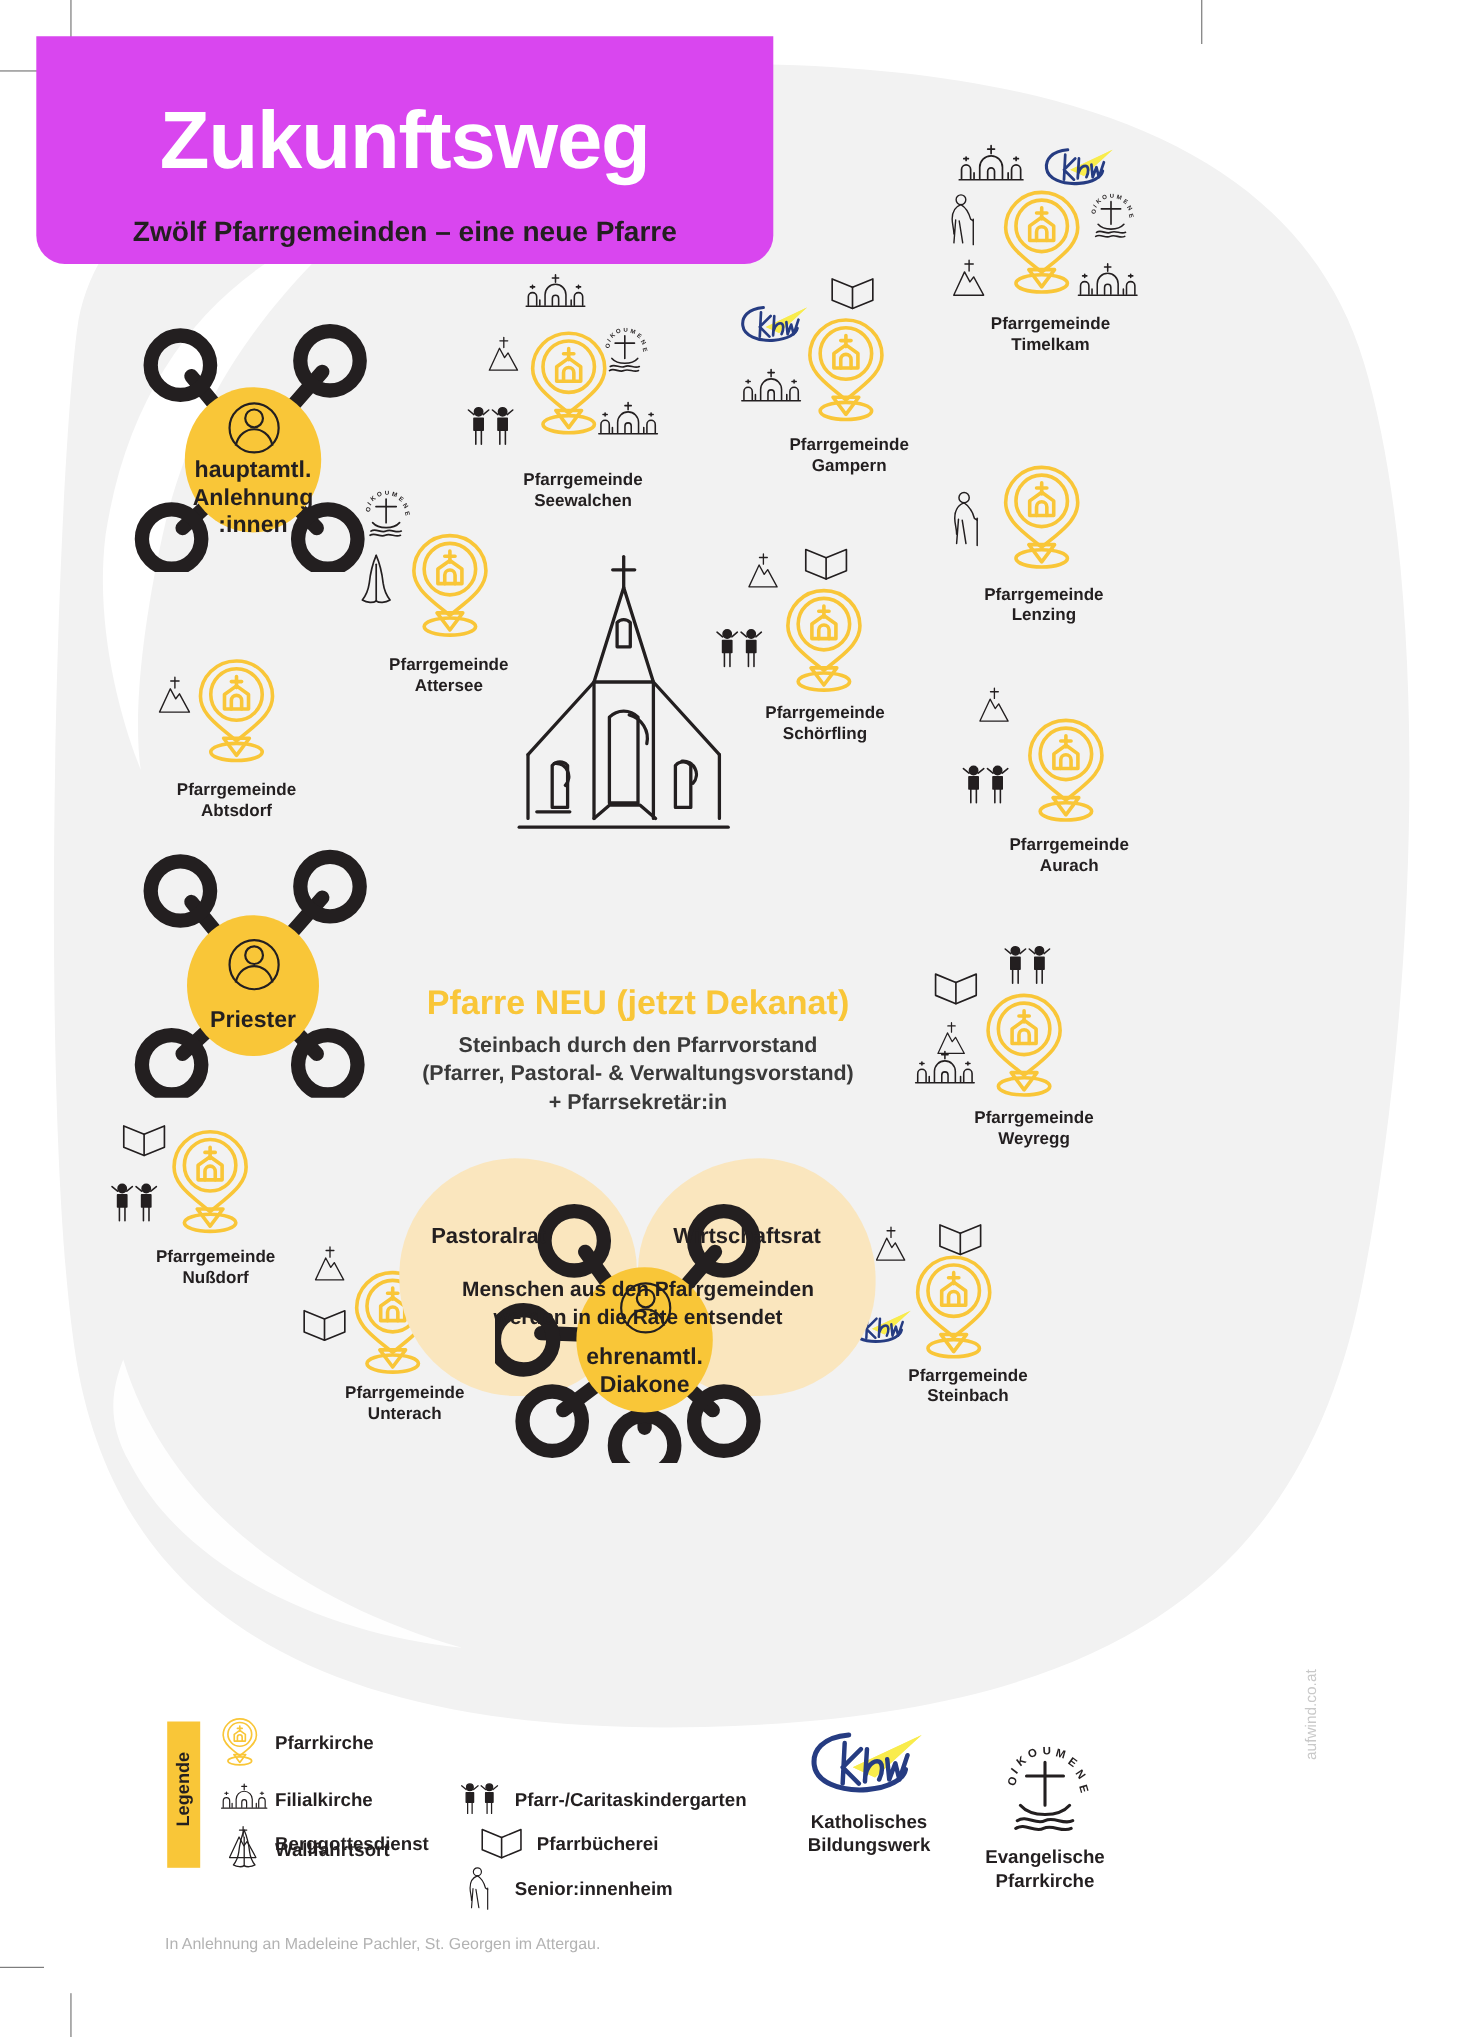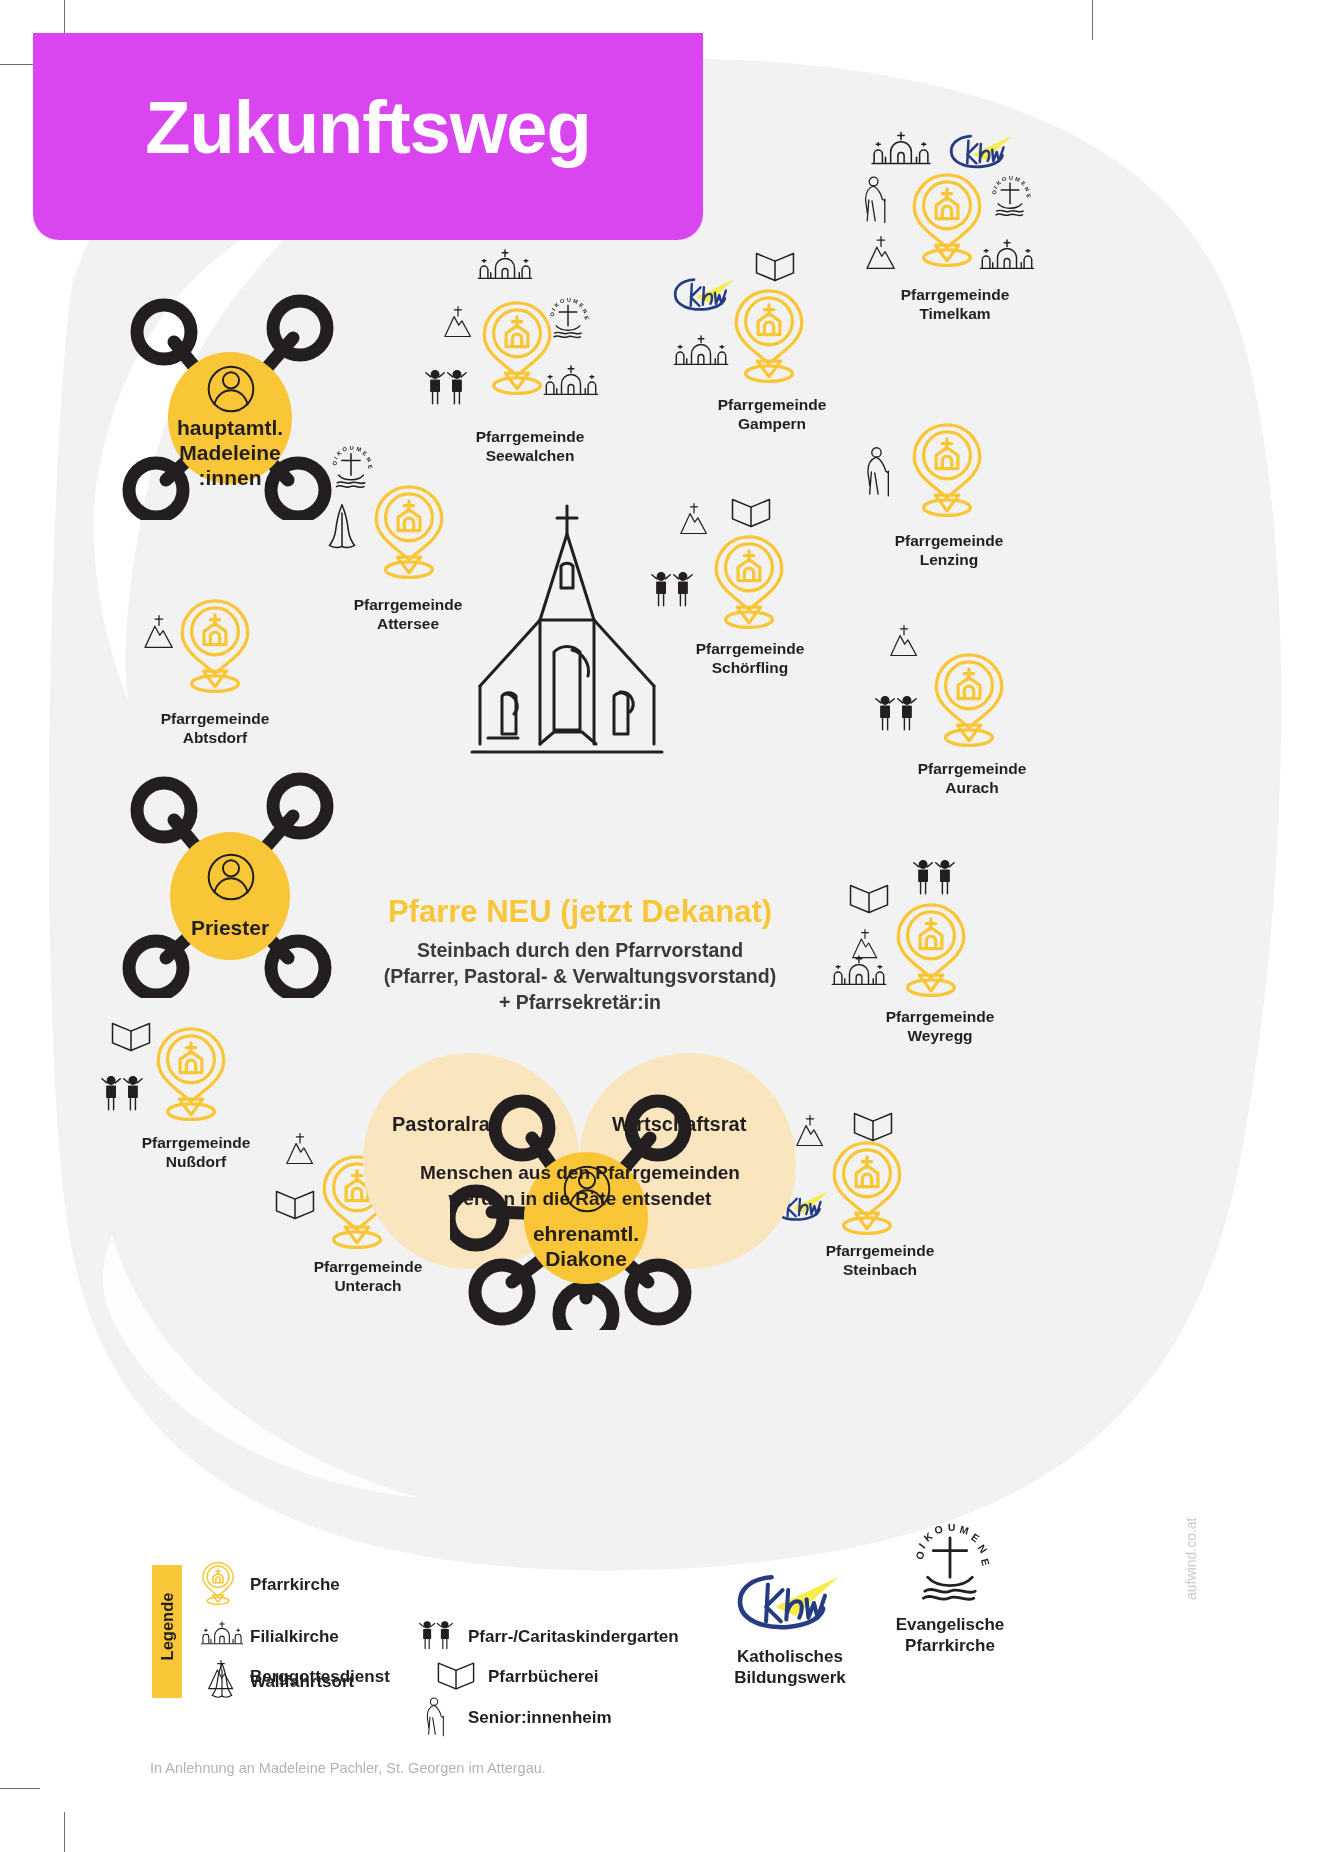--- a/index.html
+++ b/index.html
@@ -84,20 +84,21 @@
   <path d="M 96 486 C 120 330 210 236 330 196 C 250 266 176 356 148 486
            C 126 586 122 660 128 700 C 108 650 86 566 96 486 Z" fill="#FFFFFF" opacity="0.95"></path>
   <path d="M 112 1236 C 150 1360 260 1452 420 1498 C 300 1486 170 1430 118 1330
            C 96 1292 102 1262 112 1236 Z" fill="#FFFFFF" opacity="0.9"></path>
   <path d="M 60 1570 C 300 1620 760 1628 1100 1560 C 1210 1538 1270 1500 1300 1452
            L 1339 1470 L 1339 1600 L 60 1600 Z" fill="#FFFFFF"></path>
 </svg>
 
 <div class="header-band">
   <div class="header-title">Zukunftsweg</div>
+  <div class="header-sub">Zwölf Pfarrgemeinden – eine neue Pfarre</div>
 </div>
 
 <svg width="0" height="0" style="position:absolute" aria-hidden="true">
  <defs>
 
   <symbol id="sym-pin" viewBox="0 0 100 125">
     <g fill="none" stroke="#F9C638" stroke-width="4.2" stroke-linecap="round" stroke-linejoin="round">
       <path d="M50 6 C26 6 8 25 8 47 C8 64 22 76 34 86 L50 99 L66 86 C78 76 92 64 92 47 C92 25 74 6 50 6 Z"></path>
       <circle cx="50" cy="45" r="30"></circle>
       <path d="M50 24 v13 M44 30 h12"></path>
@@ -456,21 +457,21 @@
       <circle cx="48" cy="200" r="27"></circle>
       <circle cx="190" cy="200" r="27"></circle>
     </g>
     <ellipse cx="122" cy="128" rx="62" ry="66" fill="#F9C638"></ellipse>
   </svg>
   <svg style="position:absolute;left:92px;top:68px;width:62px;height:62px;">
       <use href="#sym-person"></use>
     </svg>
   <div class="clabel" style="left:52px;top:126px;">
     <span>hauptamtl.</span><br>
-    <span>Madeleine</span><br>
+    <span>Anlehnung</span><br>
     <span>:innen</span>
   </div>
 </div>
 
 <div class="cluster" style="left:108px;top:768px;width:235px;height:230px;">
   <svg style="position:absolute;left:0;top:0;width:235px;height:230px;" viewBox="0 0 235 230">
     <g stroke="#231f20" stroke-width="13" stroke-linecap="round">
       <line x1="66" y1="52" x2="112" y2="108"></line>
       <line x1="185" y1="48" x2="136" y2="104"></line>
       <line x1="58" y1="190" x2="112" y2="140"></line>
@@ -587,21 +588,21 @@
 
 <div class="logo-block" style="left:700px;top:1568px;width:180px;height:140px;">
   <svg style="position:absolute;left:34px;top:0;width:112px;height:70px;">
       <use href="#sym-kbw"></use>
     </svg>
   <div class="lb-cap" style="top:78px;">
     <span>Katholisches</span><br>
     <span>Bildungswerk</span>
   </div>
 </div>
-<div class="logo-block" style="left:860px;top:1524px;width:180px;height:140px;">
+<div class="logo-block" style="left:860px;top:1588px;width:180px;height:140px;">
   <svg style="position:absolute;left:48px;top:0;width:84px;height:84px;">
       <use href="#sym-oiko"></use>
     </svg>
   <div class="lb-cap" style="top:90px;">
     <span>Evangelische</span><br>
     <span>Pfarrkirche</span>
   </div>
 </div>
 
 <div class="credit">In Anlehnung an Madeleine Pachler, St. Georgen im Attergau.</div>

